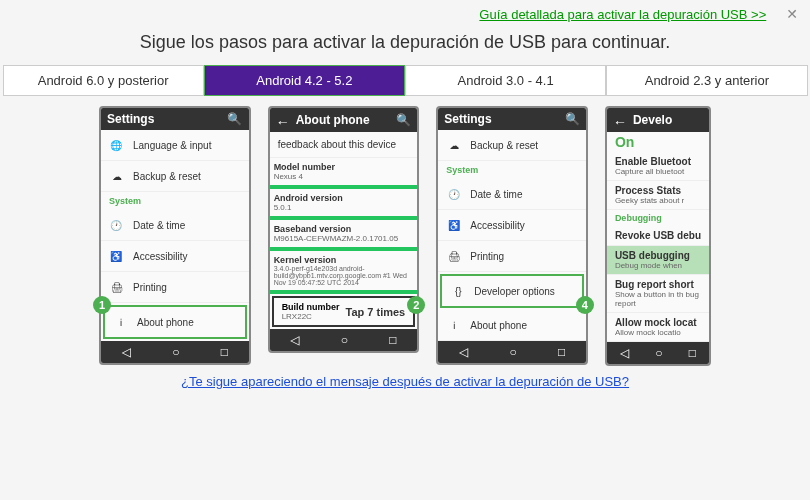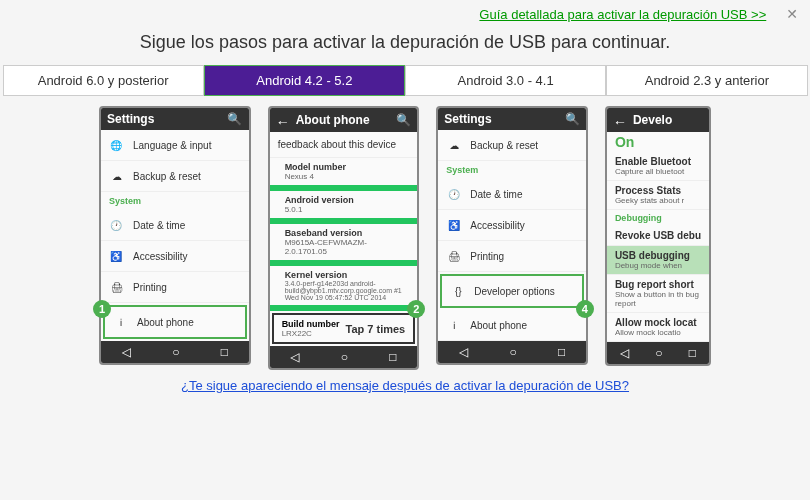--- a/index.html
+++ b/index.html
@@ -148,22 +148,22 @@
       padding: 4px 0;
     }
 
     .nav-btn {
       color: #fff;
       font-size: 12px;
     }
 
     
     .about-info-block {
-      padding: 4px 15px;
-      border-bottom: 6px solid #22c55e;
+      padding: 4px 4px;
+      border-bottom: 4px solid #22c55e;
     }
 
     .about-info-block .label {
       font-size: 9px;
       color: #333;
       font-weight: bold;
     }
 
     .about-info-block .value {
       font-size: 8px;

